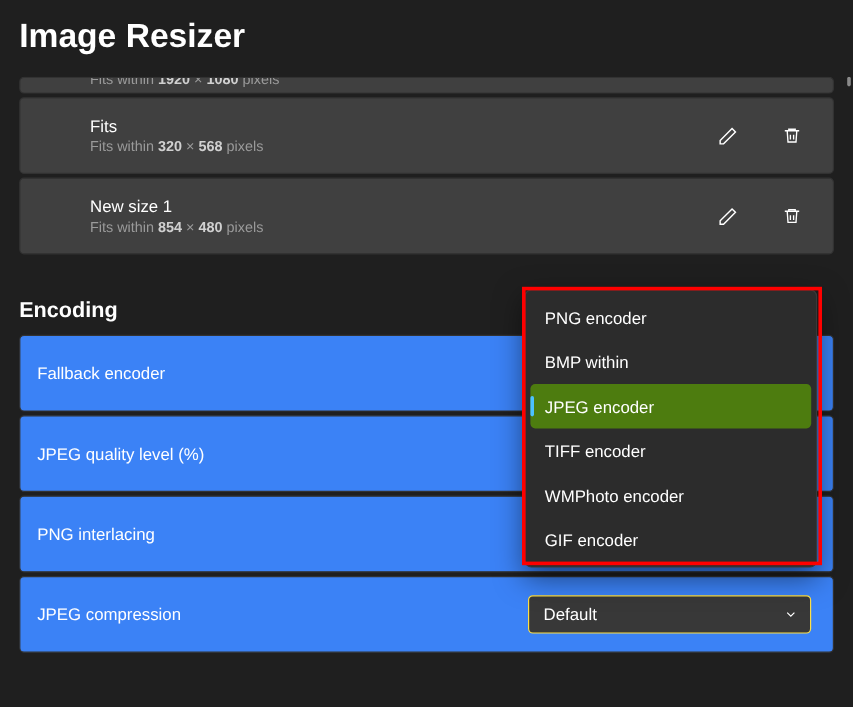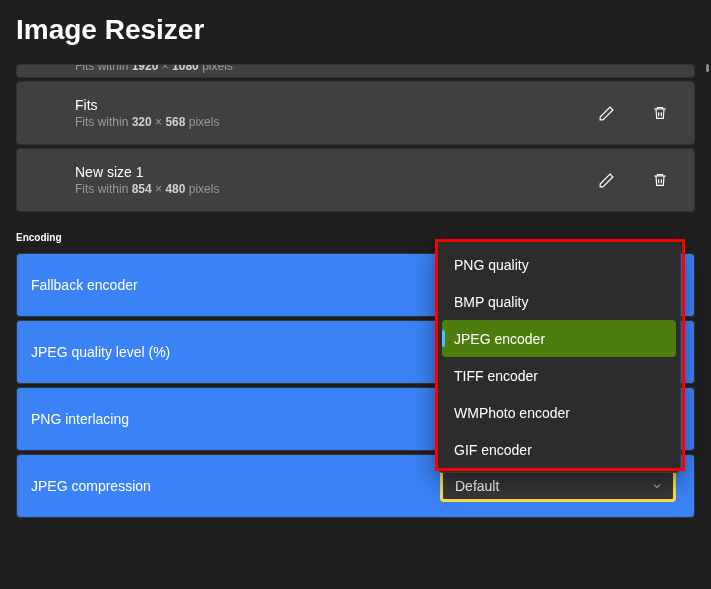--- a/index.html
+++ b/index.html
@@ -81,44 +81,44 @@
     width: 32px;
     height: 32px;
     display: flex;
     align-items: center;
     justify-content: center;
     color: #ffffff;
     cursor: pointer;
     border-radius: 4px;
   }
   .section-title {
-    font-size: 10px;
+    font-size: 18px;
     font-weight: 600;
     color: #ffffff;
-    margin-top: 20px;
+    margin-top: 36px;
     margin-bottom: 10px;
   }
   .setting-row {
     background: #3b82f6;
     border: 1px solid #323232;
     border-radius: 4px;
     margin-bottom: 3px;
     display: flex;
     align-items: center;
     padding: 0 18px 0 14px;
     min-height: 64px;
   }
   .setting-row .label {
     flex: 1;
     font-size: 14px;
     color: #ffffff;
   }
   .select {
     background: #383838;
-    border: 3px solid #fde047;
+    border: 1px solid #fde047;
     border-radius: 4px;
     height: 32px;
     min-width: 236px;
     display: flex;
     align-items: center;
     padding: 0 10px 0 12px;
     font-size: 14px;
     color: #ffffff;
     cursor: pointer;
     gap: 20px;
@@ -260,24 +260,24 @@
     <div class="select">
       <span>Default</span>
       <svg class="chev" viewBox="0 0 24 24" fill="none" stroke="currentColor" stroke-width="2">
           <path d="M6 9l6 6 6-6"></path>
         </svg>
     </div>
   </div>
 
   <div class="dropdown" style="top:177px;">
     <div class="dropdown-item">
-        <span>PNG quality</span>
-      </div>
-    <div class="dropdown-item">
-        <span>BMP quality</span>
+        <span>PNG encoder</span>
+      </div>
+    <div class="dropdown-item">
+        <span>BMP within</span>
       </div>
     <div class="dropdown-item selected">
         <span>JPEG encoder</span>
       </div>
     <div class="dropdown-item">
         <span>TIFF encoder</span>
       </div>
     <div class="dropdown-item">
         <span>WMPhoto encoder</span>
       </div>

